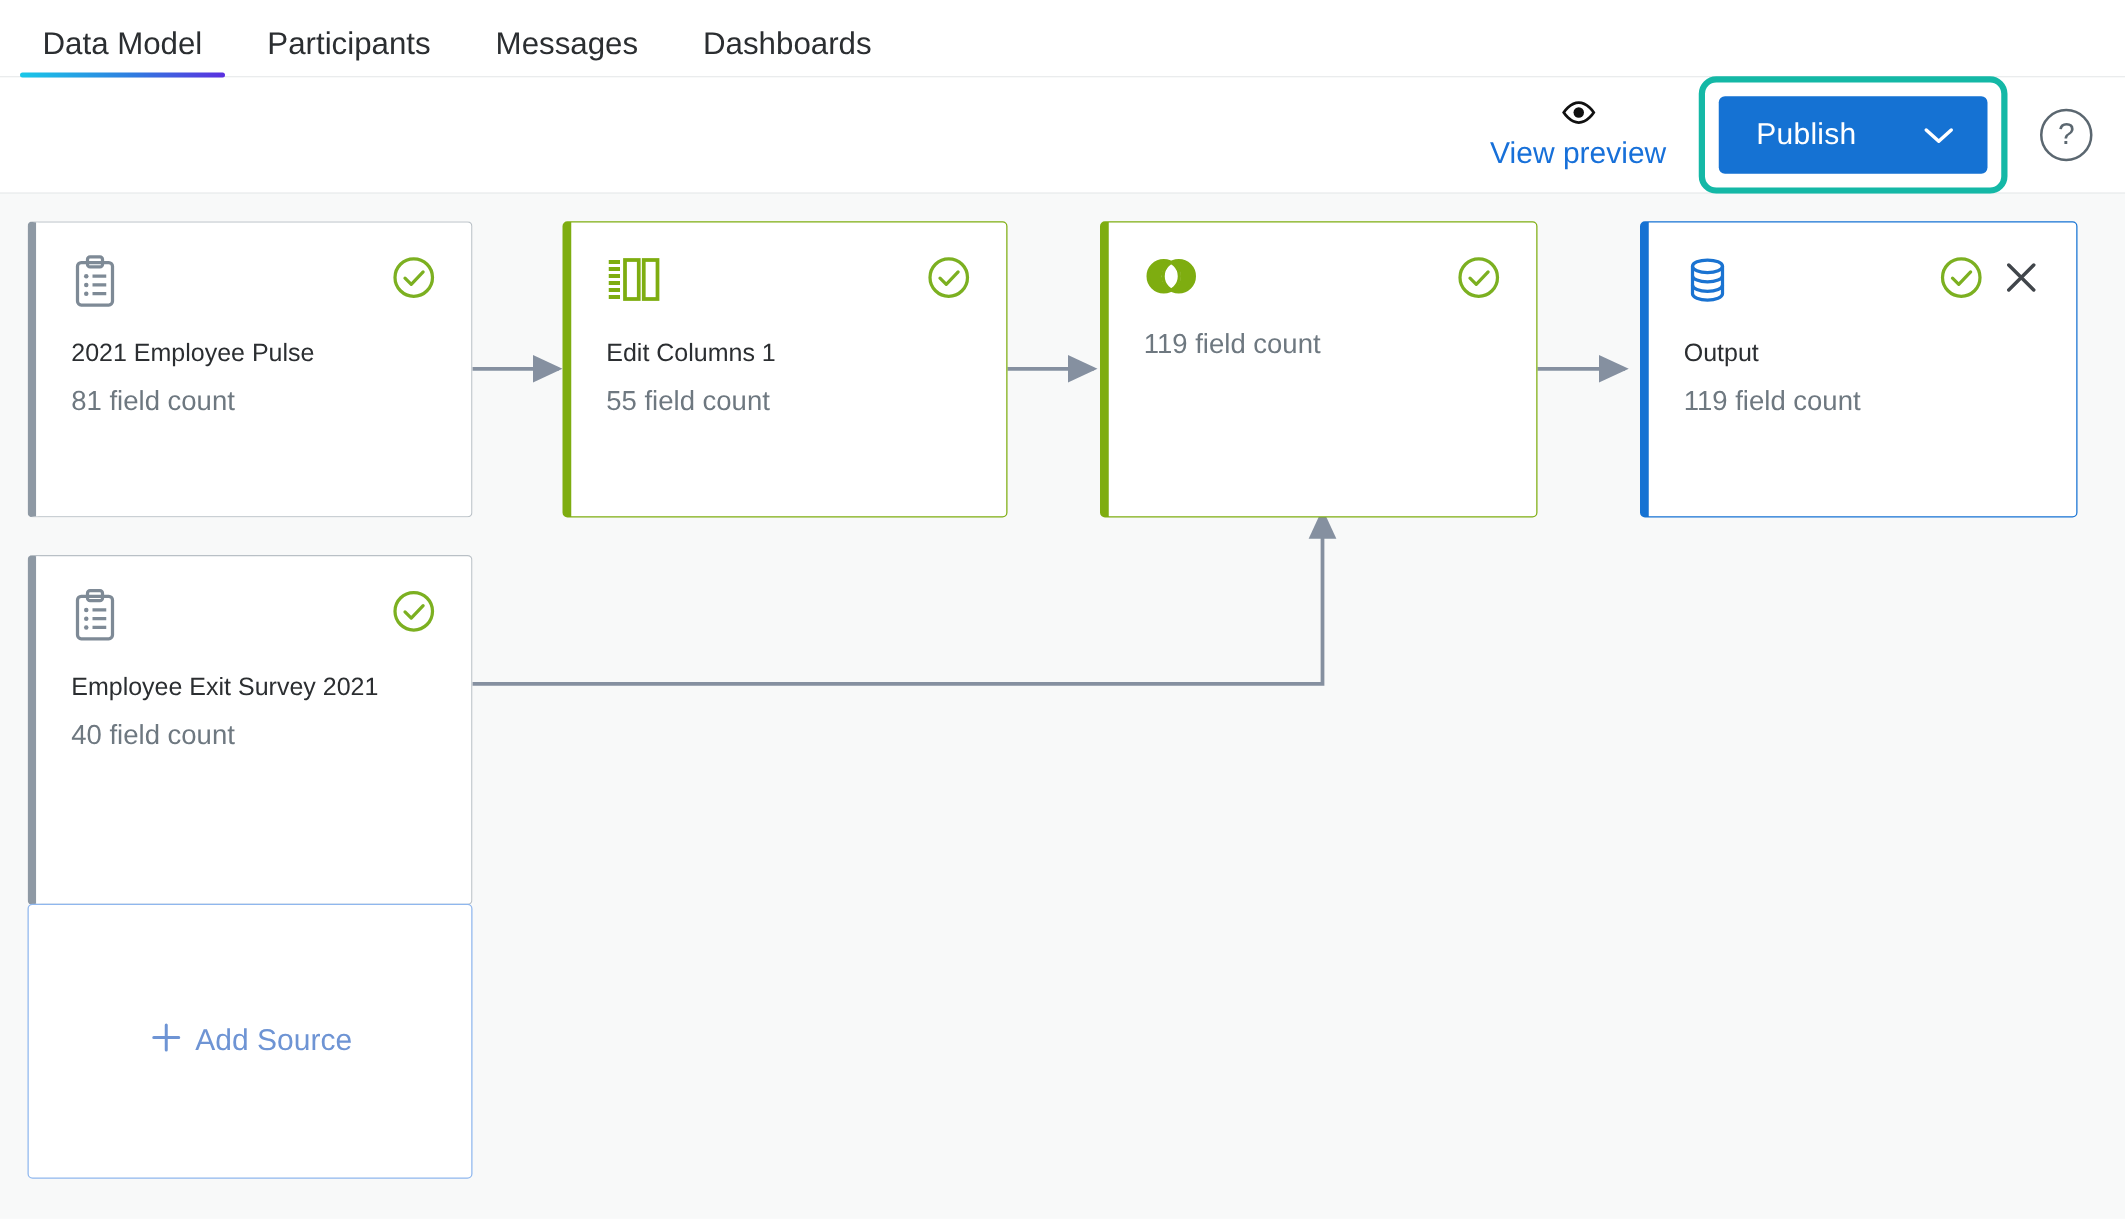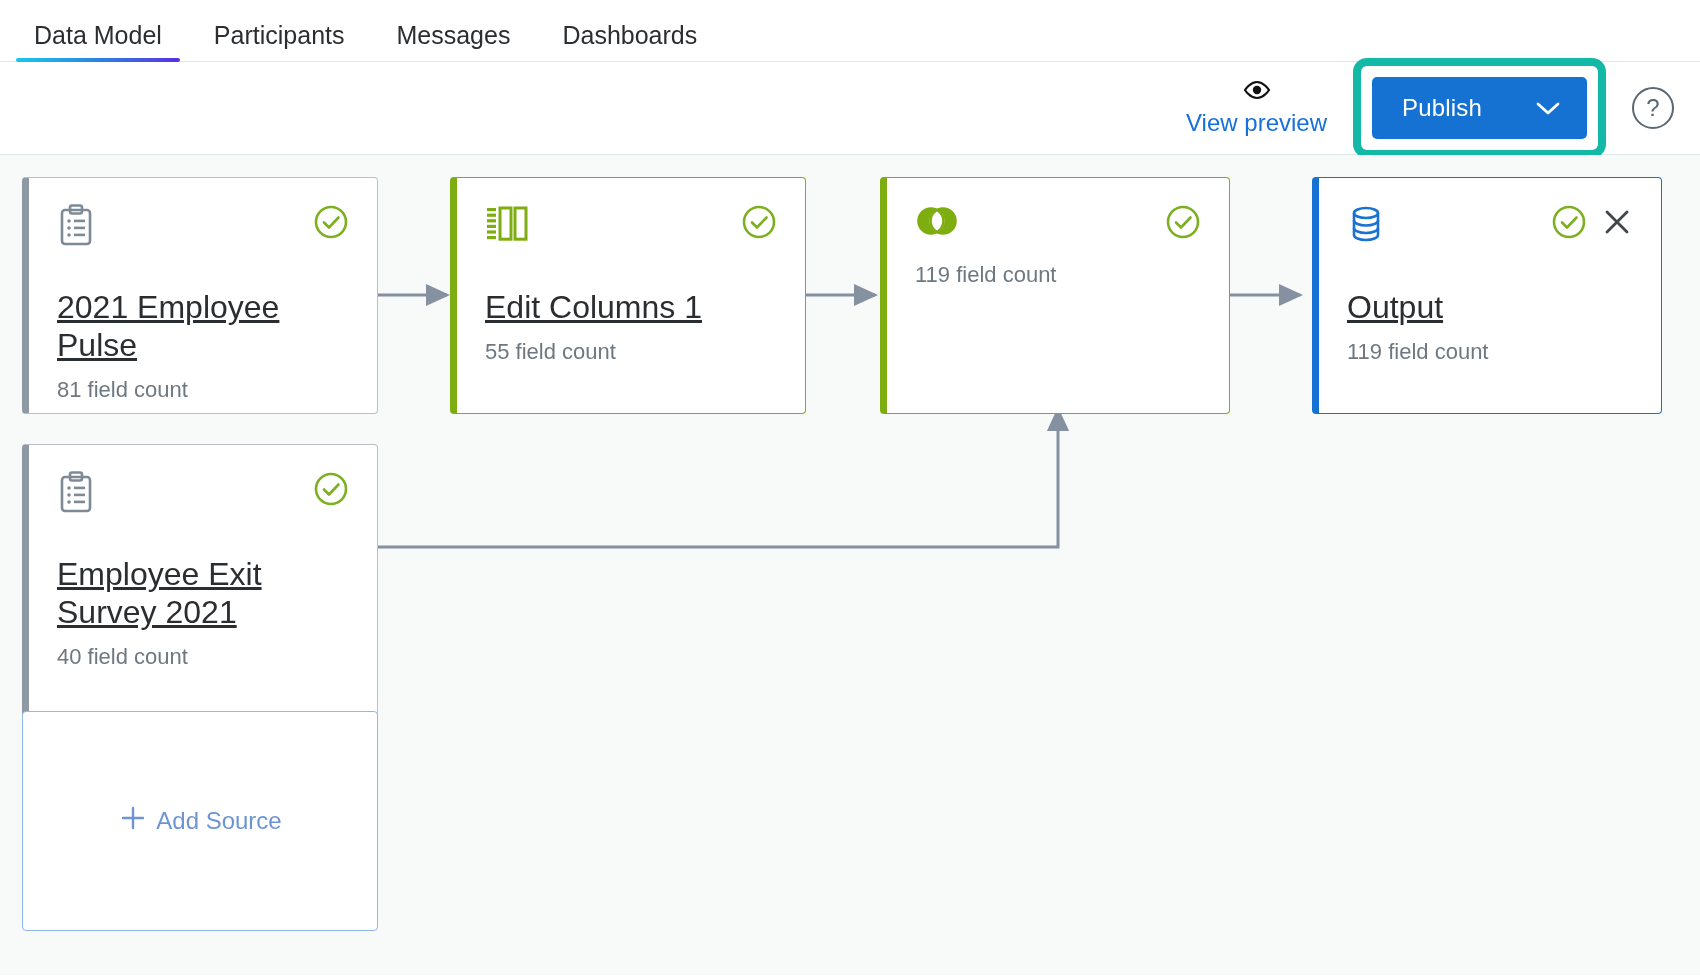--- a/index.html
+++ b/index.html
@@ -66,21 +66,21 @@
     font-size: 24px;
     cursor: pointer;
     margin-right: 26px;
     flex-direction: column;
   }
   .eye-icon { display: flex; align-items: center; }
 
   .publish-wrap {
     position: relative;
     padding: 11px;
-    border: 8px solid #14b8a6;
+    border: 5px solid #14b8a6;
     border-radius: 14px;
     background: #ffffff;
     margin-right: 26px;
   }
   .publish-btn {
     background: #1572d3;
     color: #ffffff;
     border: none;
     border-radius: 5px;
     height: 62px;
@@ -133,35 +133,35 @@
     border: 1px solid #1572d3;
     border-left: 7px solid #1572d3;
   }
   .node-add {
     border: 1.5px solid #8fb7ee;
     display: flex;
     align-items: center;
     justify-content: center;
     padding: 0;
     cursor: pointer;
+    margin-top: 12px;
   }
 
   .node-head {
     display: flex;
     align-items: flex-start;
     justify-content: space-between;
     height: 46px;
   }
   .node-head-right { display: flex; align-items: center; gap: 14px; }
   .node-title {
-    font-size: 32px;
+    font-size: 20px;
     color: #2b2e31;
-    margin-top: 39px;
+    margin-top: 22px;
     line-height: 1.18;
-    text-decoration: underline;
   }
   .node-sub {
     font-size: 22px;
     color: #6e7880;
     margin-top: 12px;
   }
 
   .add-source-inner {
     display: flex;
     align-items: center;

